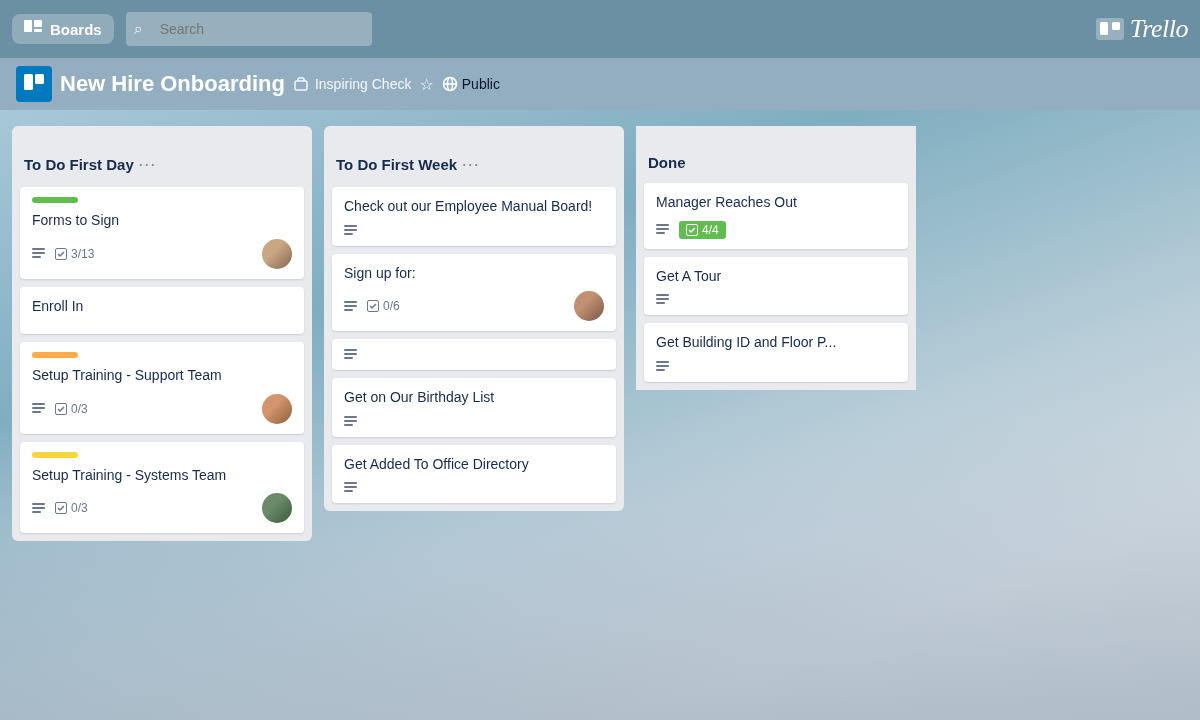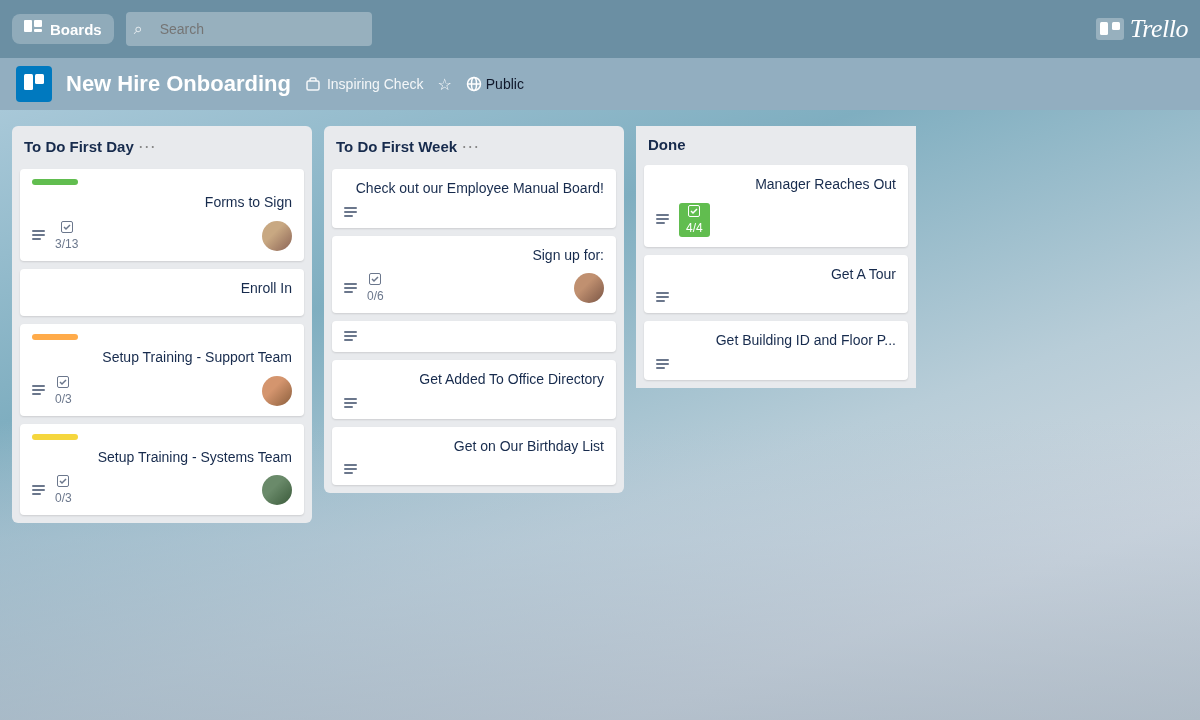--- a/index.html
+++ b/index.html
@@ -69,21 +69,21 @@
       display: flex; gap: 3px; align-items: center;
     }
 
     
     .board-header {
       background: rgba(100,140,165,0.7);
       height: 52px;
       display: flex;
       align-items: center;
       padding: 0 16px;
-      gap: 14px;
+      gap: 8px;
     }
     .board-logo {
       width: 36px; height: 36px;
       background: #0079bf;
       border-radius: 4px;
       display: flex; align-items: center; justify-content: center;
     }
     .board-title {
       color: white;
       font-size: 22px;
@@ -134,21 +134,21 @@
       border-radius: 6px;
       width: 300px;
       min-width: 300px;
       max-height: 100%;
       overflow-y: auto;
       flex-shrink: 0;
       position: relative;
       z-index: 1;
     }
     .column-header {
-      padding: 10px 12px 8px;
+      padding: 28px 12px 8px;
       display: flex;
       align-items: center;
     }
     .column-title {
       font-size: 15px;
       font-weight: bold;
       color: #172b4d;
     }
     .column-menu {
       color: #888;
@@ -166,21 +166,20 @@
     }
 
     
     .card {
       background: white;
       border-radius: 4px;
       padding: 10px 12px;
       box-shadow: 0 1px 2px rgba(0,0,0,0.12);
       cursor: pointer;
       position: relative;
-      text-align: right;
     }
     .card-label {
       height: 6px;
       border-radius: 3px;
       width: 46px;
       margin-bottom: 8px;
     }
     .card-title {
       font-size: 14px;
       color: #172b4d;
@@ -196,21 +195,20 @@
       display: flex;
       align-items: center;
       gap: 10px;
     }
     .card-checklist, .card-desc {
       display: flex;
       align-items: center;
       gap: 4px;
       font-size: 12px;
       color: #6b778c;
-      flex-direction: column;
     }
     .card-checklist.complete {
       background: #61bd4f;
       color: white;
       padding: 2px 6px;
       border-radius: 3px;
     }
     .card-avatar {
       width: 30px; height: 30px;
       border-radius: 50%;
@@ -426,34 +424,34 @@
             <svg width="13" height="11" viewBox="0 0 13 11" fill="#6b778c">
                 <rect x="0" y="0" width="13" height="2" rx="1"></rect>
                 <rect x="0" y="4" width="13" height="2" rx="1"></rect>
                 <rect x="0" y="8" width="9" height="2" rx="1"></rect>
               </svg>
           </span>
         </div>
       </div>
 
       <div class="card">
-        <div class="card-title">Get Added To Office Directory</div>
+        <div class="card-title">Get on Our Birthday List</div>
         <div class="card-footer">
           <span class="card-desc">
             <svg width="13" height="11" viewBox="0 0 13 11" fill="#6b778c">
                 <rect x="0" y="0" width="13" height="2" rx="1"></rect>
                 <rect x="0" y="4" width="13" height="2" rx="1"></rect>
                 <rect x="0" y="8" width="9" height="2" rx="1"></rect>
               </svg>
           </span>
         </div>
       </div>
 
       <div class="card">
-        <div class="card-title">Get on Our Birthday List</div>
+        <div class="card-title">Get Added To Office Directory</div>
         <div class="card-footer">
           <span class="card-desc">
             <svg width="13" height="11" viewBox="0 0 13 11" fill="#6b778c">
                 <rect x="0" y="0" width="13" height="2" rx="1"></rect>
                 <rect x="0" y="4" width="13" height="2" rx="1"></rect>
                 <rect x="0" y="8" width="9" height="2" rx="1"></rect>
               </svg>
           </span>
         </div>
       </div>

